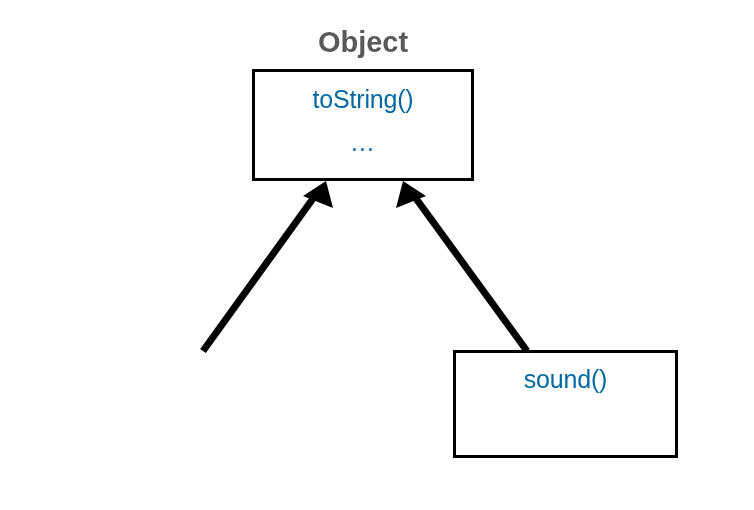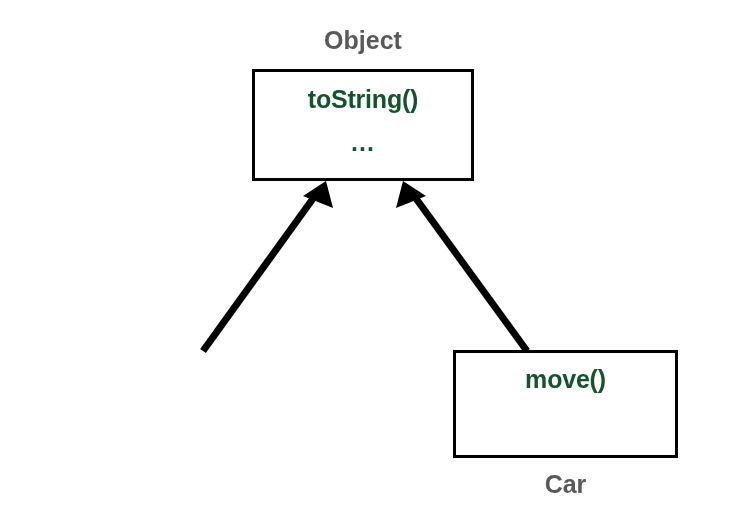--- a/index.html
+++ b/index.html
@@ -39,39 +39,39 @@
     background: #ffffff;
     border: 3px solid #000000;
   }
   .member-list {
     position: absolute;
     left: 0;
     right: 0;
     text-align: center;
   }
   .member {
-    color: #14532d;
-    font-weight: bold;
+    color: #0369a1;
+    font-weight: normal;
     font-size: 25px;
     line-height: 1.05;
     letter-spacing: -0.2px;
     white-space: nowrap;
   }
   .member.ellipsis {
     font-size: 25px;
     letter-spacing: 1px;
   }
   .class-title {
     position: absolute;
     left: 0;
     right: 0;
     text-align: center;
     color: #595959;
     font-weight: bold;
-    font-size: 25px;
+    font-size: 29px;
     line-height: 1;
     white-space: nowrap;
   }
 
   
   #node-object      { left: 252px; top: 28px;  width: 222px; height: 153px; }
   #node-object .class-box     { left: 0; top: 41px; width: 222px; height: 112px; }
   #node-object .class-title   { top: 0px; }
   #node-object .member-list   { top: 58px; }
   #node-object .member.ellipsis { margin-top: 17px; }
@@ -112,18 +112,17 @@
     <div class="member-list">
       <div class="member">toString()</div>
       <div class="member ellipsis">...</div>
     </div>
   </div>
 
 
   <div class="class-node" id="node-car">
     <div class="class-box"></div>
     <div class="member-list">
-      <div class="member">move()</div>
+      <div class="member">sound()</div>
     </div>
-    <div class="class-title">Car</div>
   </div>
 
 </div>
 
 </body></html>

